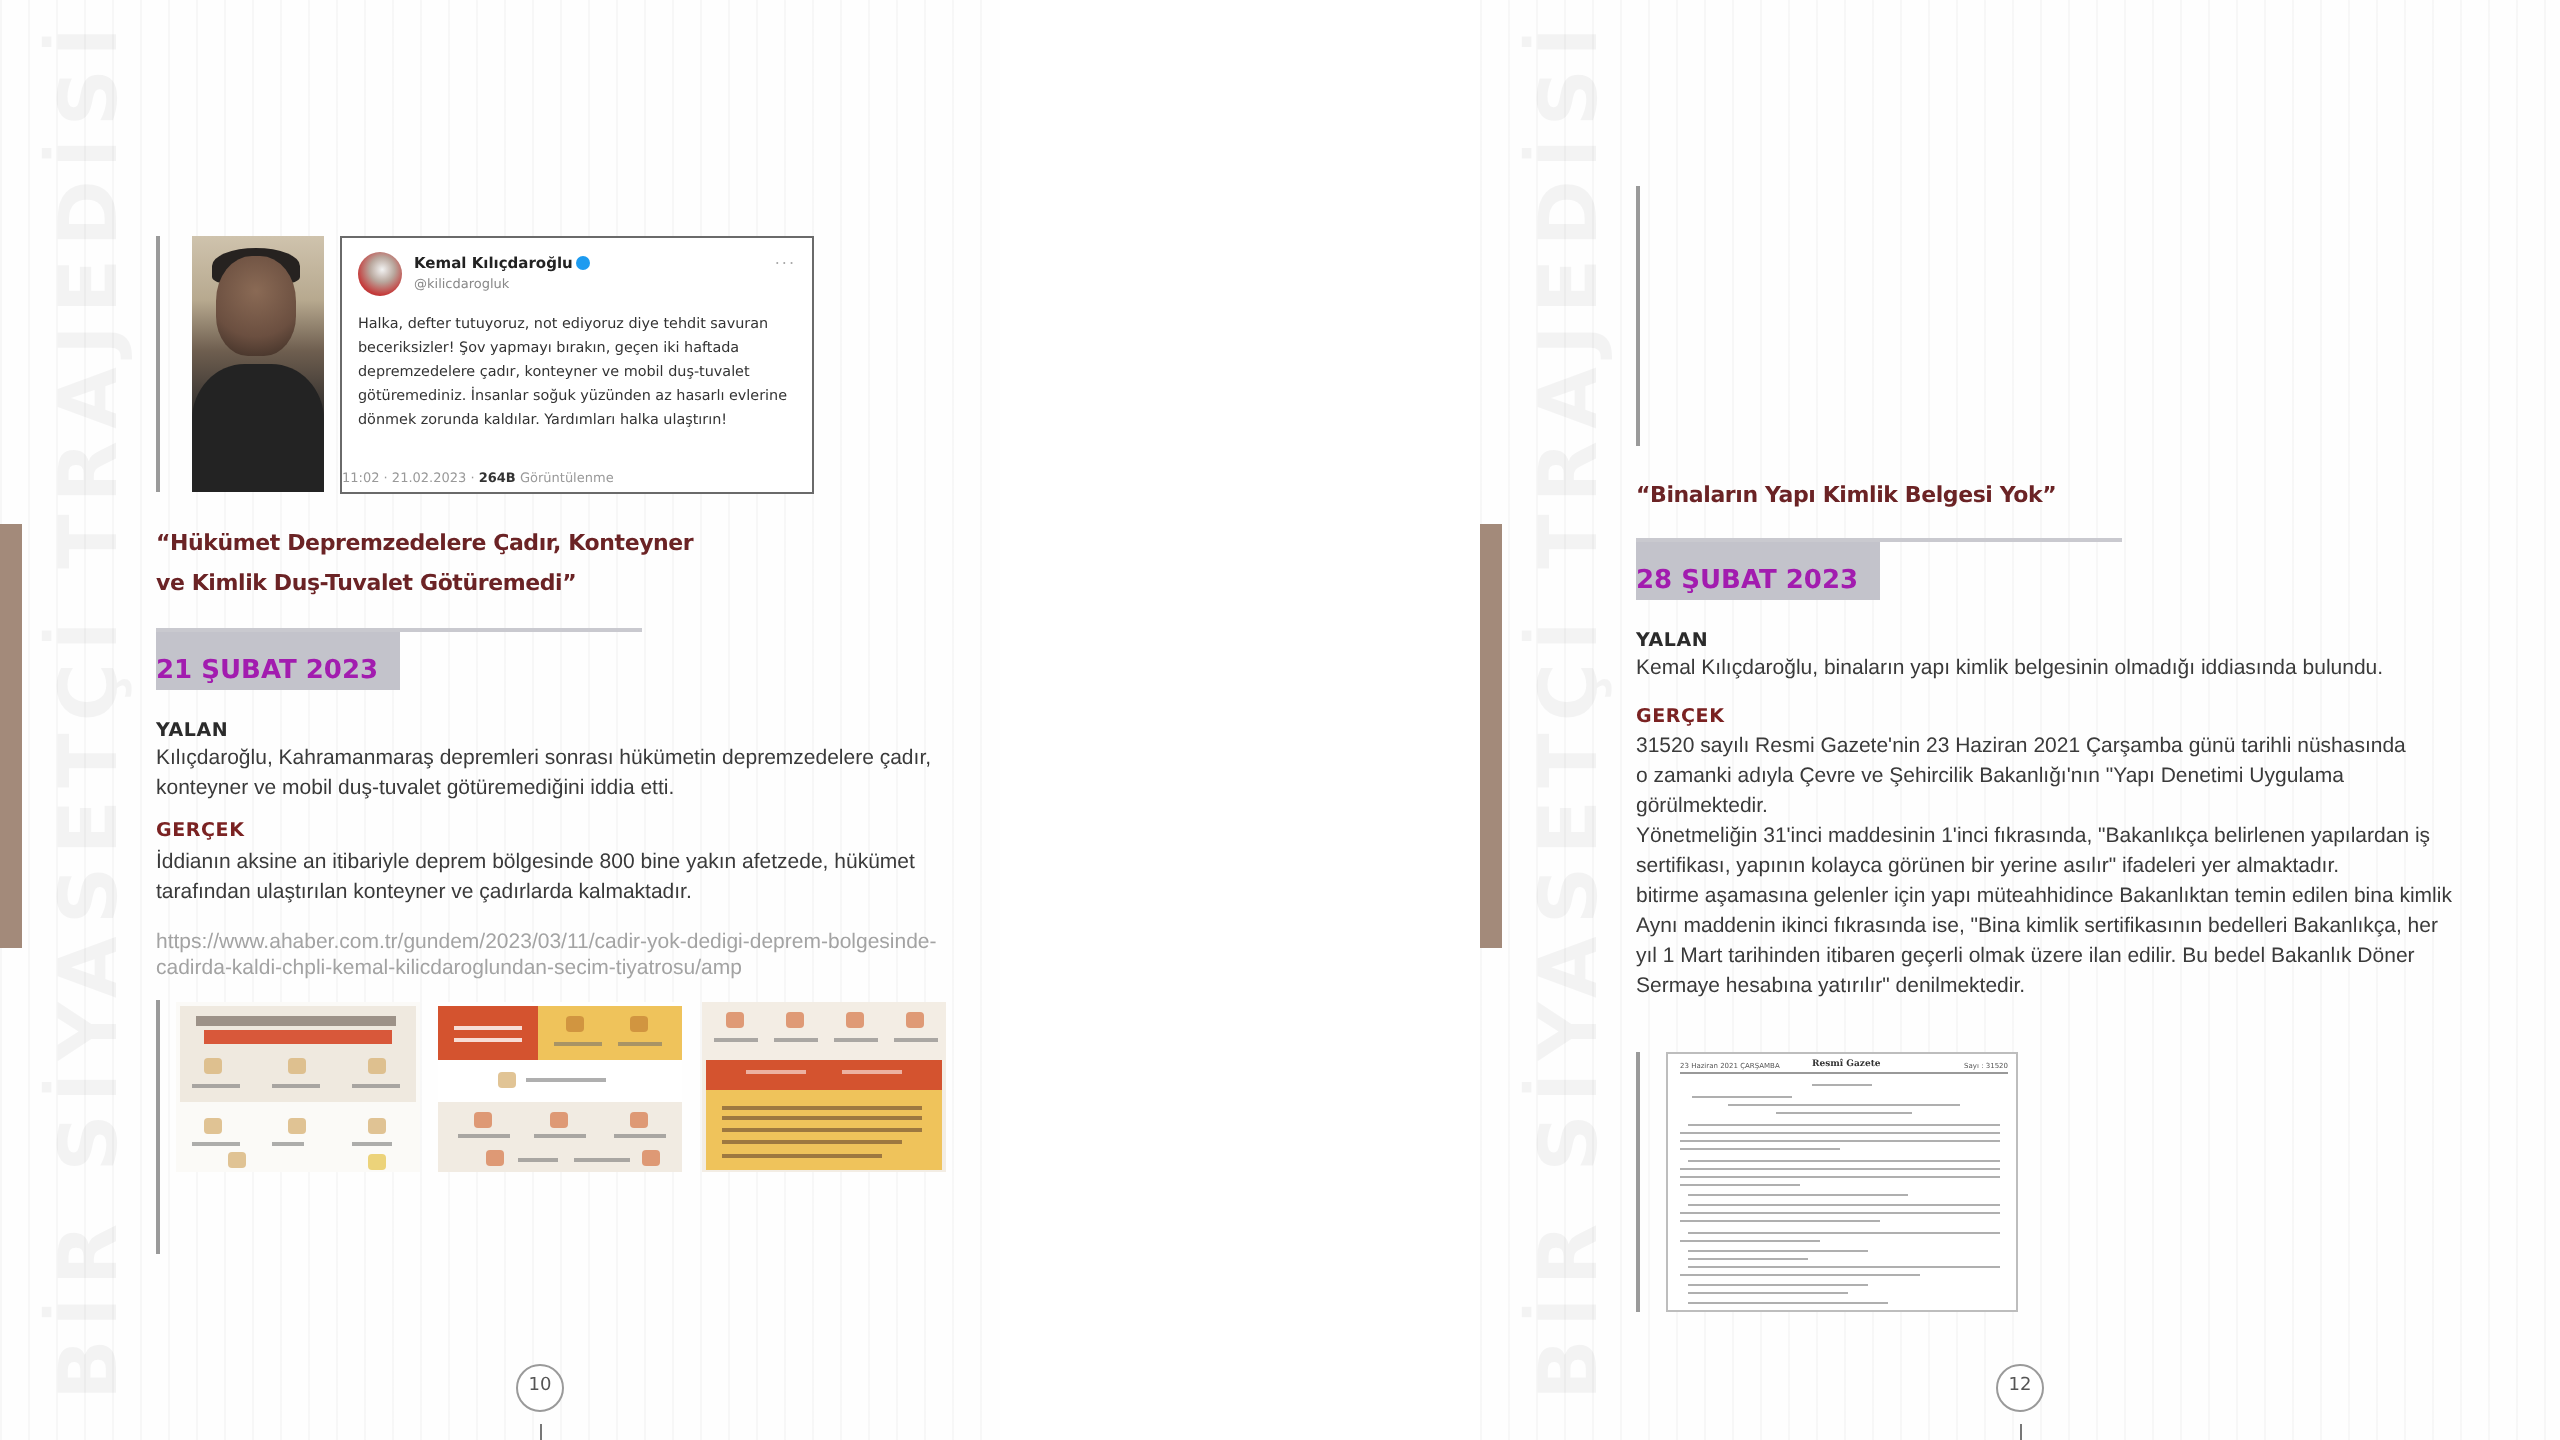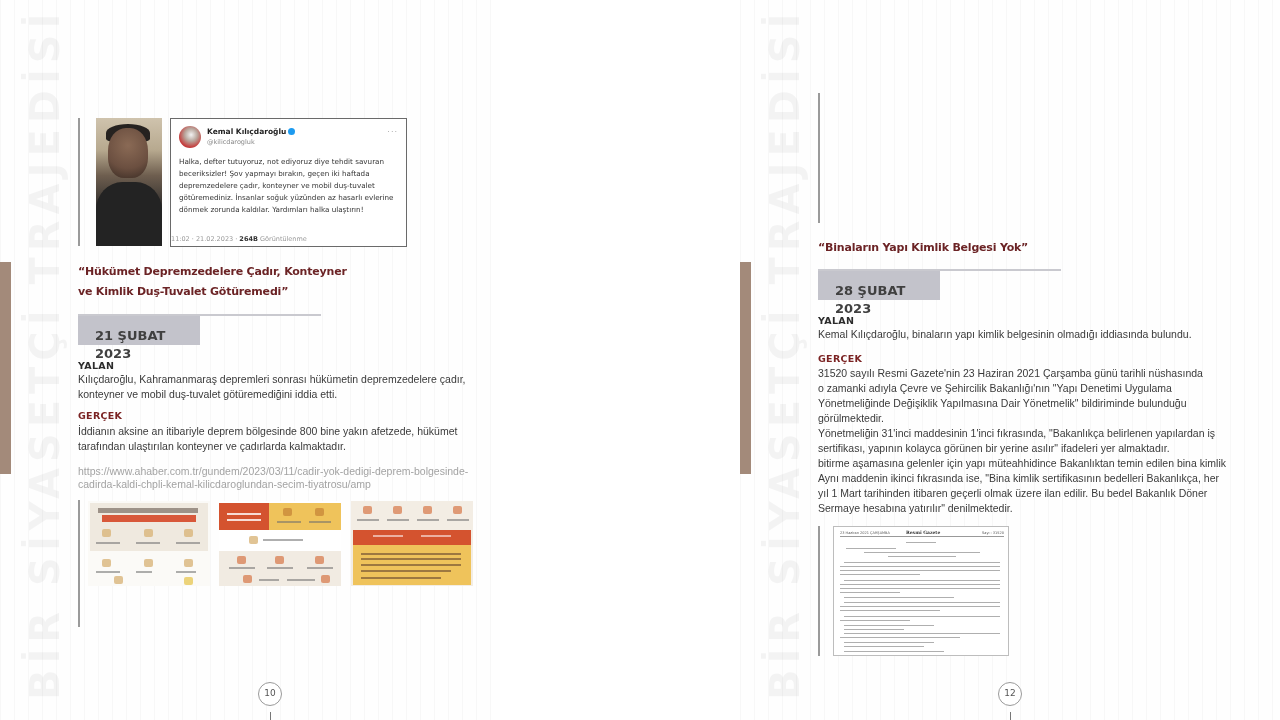--- a/index.html
+++ b/index.html
@@ -38,21 +38,21 @@
   .tweet .name { position: absolute; left: 36px; top: 8px; font-size: 7.5px; font-weight: bold; color: #222; }
   .tweet .verified { display: inline-block; width: 7px; height: 7px; border-radius: 50%; background: #1d9bf0; margin-left: 2px; vertical-align: -1px; }
   .tweet .handle { position: absolute; left: 36px; top: 19px; font-size: 6.5px; color: #888; }
   .tweet .more { position: absolute; right: 8px; top: 6px; font-size: 8px; color: #aaa; letter-spacing: 1px; }
   .tweet .text { position: absolute; left: 8px; top: 37px; width: 224px; font-size: 7.2px; line-height: 12px; color: #333; }
   .tweet .meta { position: absolute; left: 0; top: 116px; font-size: 6.5px; color: #999; }
   .tweet .meta b { color: #333; }
 
   .title { position: absolute; font-family: "DejaVu Sans", sans-serif; font-weight: bold; color: #6b2325; font-size: 11px; line-height: 20px; letter-spacing: -0.2px; }
   .date-rule { position: absolute; height: 2px; background: #c9c9cf; }
-  .date-box { position: absolute; background: #c3c3cb; color: #404040; font-family: "DejaVu Sans", sans-serif; font-weight: bold; font-size: 13px; padding: 0 17px; line-height: 18px; }
+  .date-box { position: absolute; background: #c3c3cb; color: #a21caf; font-family: "DejaVu Sans", sans-serif; font-weight: bold; font-size: 13px; padding: 0 0; line-height: 18px; }
 
   .label { position: absolute; font-family: "DejaVu Sans", sans-serif; font-weight: bold; font-size: 9.5px; letter-spacing: 0.3px; }
   .label.lie { color: #2b2b2b; }
   .label.truth { color: #7a2222; }
   .body-text { position: absolute; font-family: "Liberation Sans", sans-serif; font-size: 10.5px; line-height: 15px; color: #3a3a3a; }
   .url-text { position: absolute; font-family: "Liberation Sans", sans-serif; font-size: 10.5px; line-height: 13px; color: #a3a3a3; }
 
   .info-img { position: absolute; overflow: hidden; }
   .info1 { left: 88px; top: 501px; width: 122px; height: 85px; background: #fbfaf7; }
   .info1 .top { position: absolute; left: 2px; top: 2px; width: 118px; height: 48px; background: #efe9df; }
@@ -213,21 +213,20 @@
   <div class="date-rule" style="left:78px; top:269px; width:243px;"></div>
   <div class="date-box" style="left:78px; top:271px; width:122px; height:29px; padding-top:11px;">28 ŞUBAT 2023</div>
 
   <div class="label lie" style="left:78px; top:315px;">YALAN</div>
   <div class="body-text" style="left:78px; top:327px; width:440px;">Kemal Kılıçdaroğlu, binaların yapı kimlik belgesinin olmadığı iddiasında bulundu.</div>
 
   <div class="label truth" style="left:78px; top:353px;">GERÇEK</div>
   <div class="body-text" style="left:78px; top:366px; width:450px; white-space:nowrap;">
     <div>31520 sayılı Resmi Gazete'nin 23 Haziran 2021 Çarşamba günü tarihli nüshasında</div>
     <div>o zamanki adıyla Çevre ve Şehircilik Bakanlığı'nın "Yapı Denetimi Uygulama</div>
-    <div>Yönetmeliğinde Değişiklik Yapılmasına Dair Yönetmelik" bildiriminde bulunduğu</div>
     <div>görülmektedir.</div>
     <div>Yönetmeliğin 31'inci maddesinin 1'inci fıkrasında, "Bakanlıkça belirlenen yapılardan iş</div>
     <div>sertifikası, yapının kolayca görünen bir yerine asılır" ifadeleri yer almaktadır.</div>
     <div>bitirme aşamasına gelenler için yapı müteahhidince Bakanlıktan temin edilen bina kimlik</div>
     <div>Aynı maddenin ikinci fıkrasında ise, "Bina kimlik sertifikasının bedelleri Bakanlıkça, her</div>
     <div>yıl 1 Mart tarihinden itibaren geçerli olmak üzere ilan edilir. Bu bedel Bakanlık Döner</div>
     <div>Sermaye hesabına yatırılır" denilmektedir.</div>
   </div>
 
   <div class="vline" style="left:78px; top:526px; height:130px;"></div>

